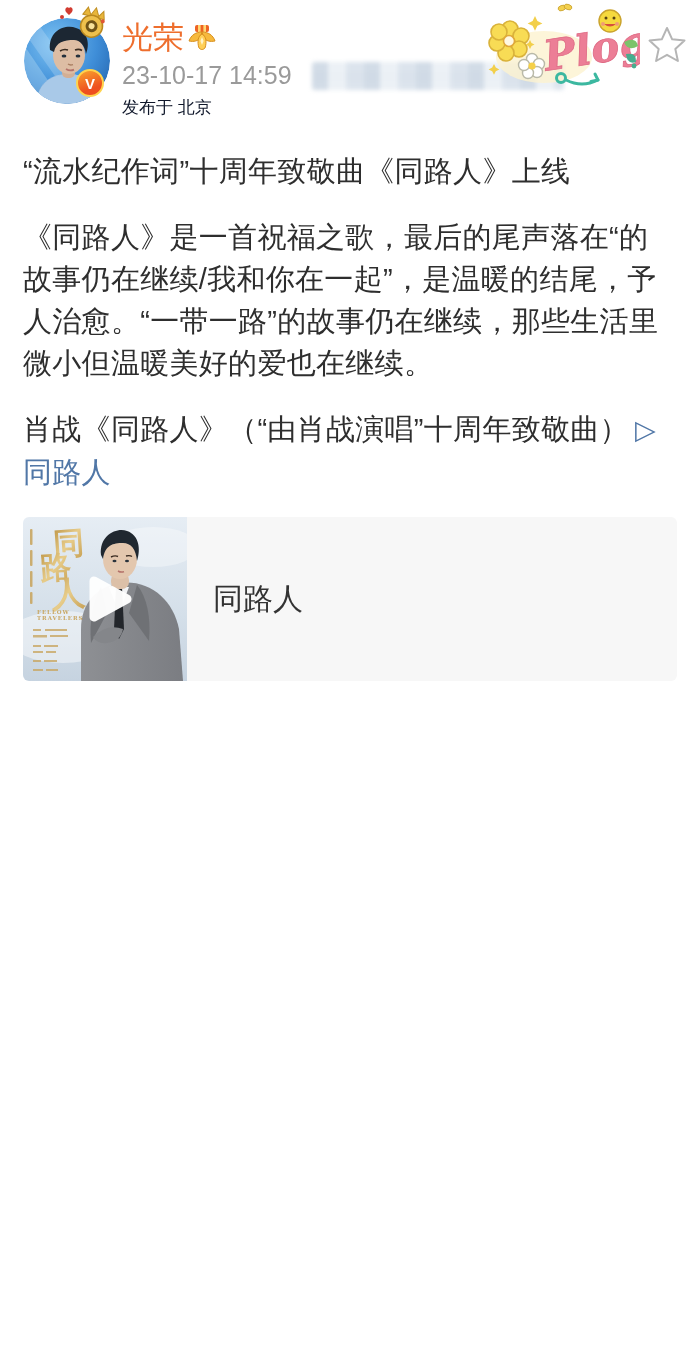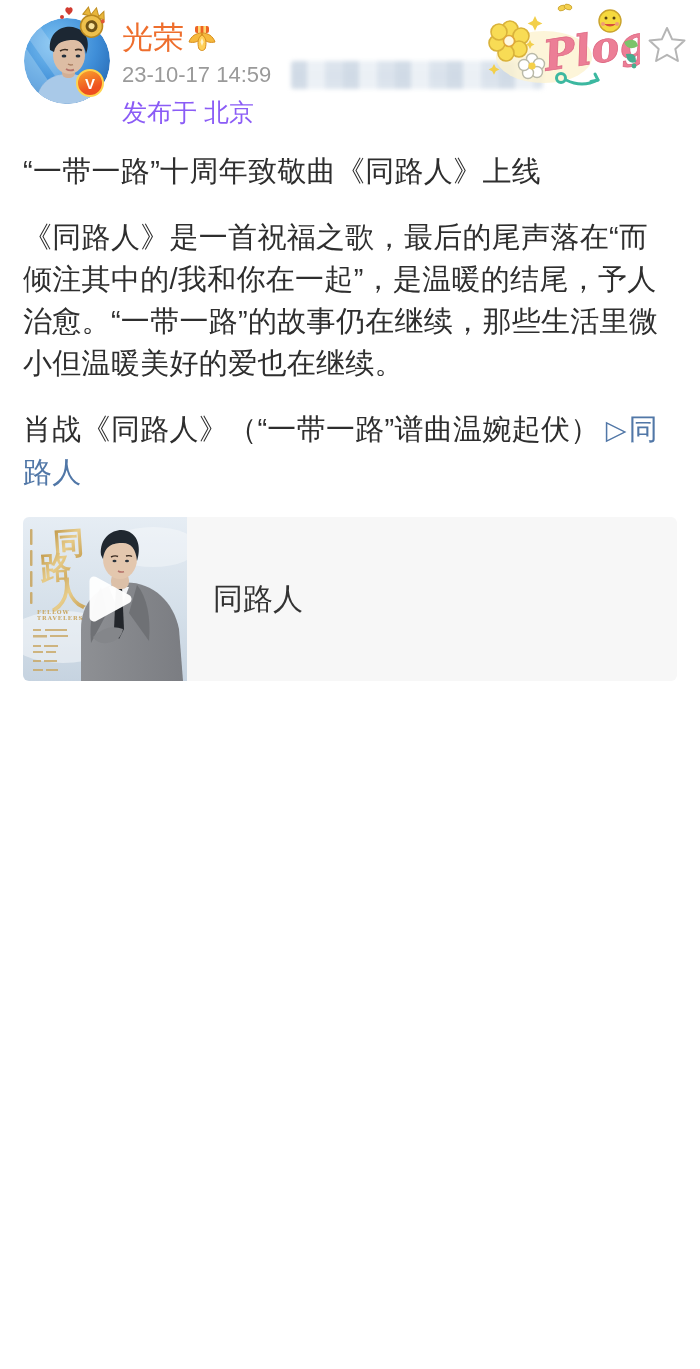--- a/index.html
+++ b/index.html
@@ -15,33 +15,33 @@
   .avatar-wrap { position:absolute; left:24px; top:18px; width:88px; height:88px; }
   .avatar { width:86px; height:86px; border-radius:50%; overflow:hidden; display:block; }
   .avatar-ornament { position:absolute; left:34px; top:-14px; width:52px; height:38px; }
   .v-badge {
     position:absolute; left:52px; top:51px; width:28px; height:28px; border-radius:50%;
     background:linear-gradient(160deg,#f9a42e 0%,#ee4f1f 70%);
     border:2px solid #ffd34d;
     display:flex; align-items:center; justify-content:center;
     color:#fff; font-size:15px; font-weight:bold;
   }
-  .name-row { position:absolute; left:122px; top:20px; display:flex; align-items:center; gap:2px; }
+  .name-row { position:absolute; left:122px; top:20px; display:flex; gap:2px; }
   .username { color:#ee6e2d; font-size:31px; line-height:36px; }
   .medal-icon { width:32px; height:32px; margin-top:2px; }
   .time-row { position:absolute; left:122px; top:61px; display:flex; align-items:center; }
-  .time-text { color:#9a9a9a; font-size:22px; }
+  .time-text { color:#9a9a9a; font-size:25px; }
   .blur-source {
     width:252px; height:28px; margin-left:20px; border-radius:3px;
     background:
       repeating-linear-gradient(90deg, rgba(205,216,228,.85) 0 16px, rgba(236,241,246,.9) 16px 34px, rgba(216,225,235,.8) 34px 52px),
       repeating-linear-gradient(0deg, rgba(230,236,243,.6) 0 9px, rgba(210,220,232,.6) 9px 18px);
     filter:blur(2px);
   }
-  .location { position:absolute; left:122px; top:96px; color:#8b5cf6; font-size:25px; }
+  .location { position:absolute; left:122px; top:96px; color:#0f172a; font-size:17px; }
   .plog-sticker { position:absolute; left:486px; top:2px; width:154px; height:88px; }
   .star-btn { position:absolute; left:645px; top:23px; width:44px; height:44px; background:none; border:none; padding:0; cursor:pointer; }
 
   
   .content { padding:150px 23px 0 23px; }
   .content p {
     font-size:29px; line-height:42px; letter-spacing:0.3px;
     color:#2e2e2e; margin:0 0 24px 0;
     word-break:break-all; overflow-wrap:anywhere;
   }
@@ -204,23 +204,23 @@
     </svg>
 
     <button class="star-btn">
       <svg viewBox="0 0 44 44" width="44" height="44">
         <path d="M22,5 L27.2,16.3 L39.5,17.6 L30.3,25.9 L32.9,38 L22,31.8 L11.1,38 L13.7,25.9 L4.5,17.6 L16.8,16.3 Z" fill="none" stroke="#b5b5b5" stroke-width="2" stroke-linejoin="round"></path>
       </svg>
     </button>
   </div>
 
   <div class="content">
-    <p>“一带一路”十周年致敬曲《同路人》上线</p>
-    <p>《同路人》是一首祝福之歌，最后的尾声落在“而倾注其中的/我和你在一起”，是温暖的结尾，予人治愈。“一带一路”的故事仍在继续，那些生活里微小但温暖美好的爱也在继续。</p>
-    <p class="outro"><span>肖战《同路人》（“一带一路”谱曲温婉起伏）</span><a class="video-link"><span class="glyph">▷</span><span>同路人</span></a></p>
+    <p>“流水纪作词”十周年致敬曲《同路人》上线</p>
+    <p>《同路人》是一首祝福之歌，最后的尾声落在“的故事仍在继续/我和你在一起”，是温暖的结尾，予人治愈。“一带一路”的故事仍在继续，那些生活里微小但温暖美好的爱也在继续。</p>
+    <p class="outro"><span>肖战《同路人》（“由肖战演唱”十周年致敬曲）</span><a class="video-link"><span class="glyph">▷</span><span>同路人</span></a></p>
 
     <div class="video-card">
       <div class="thumb">
         <svg viewBox="0 0 164 164" width="164" height="164">
           <defs>
             <linearGradient id="thbg" x1="0" y1="0" x2="0" y2="1">
               <stop offset="0" stop-color="#e6edf4"></stop>
                 <stop offset="0.6" stop-color="#d4dfe9"></stop>
                 <stop offset="1" stop-color="#c6d3e0"></stop>
             </linearGradient>

